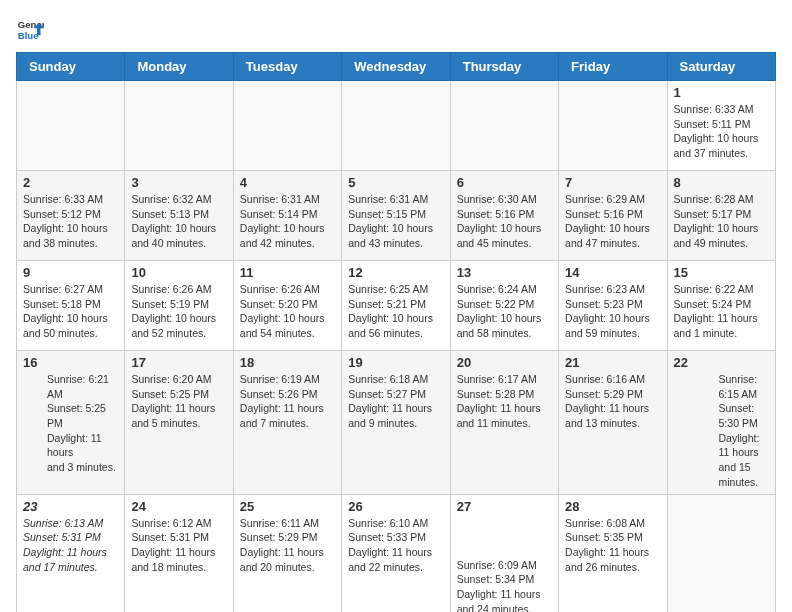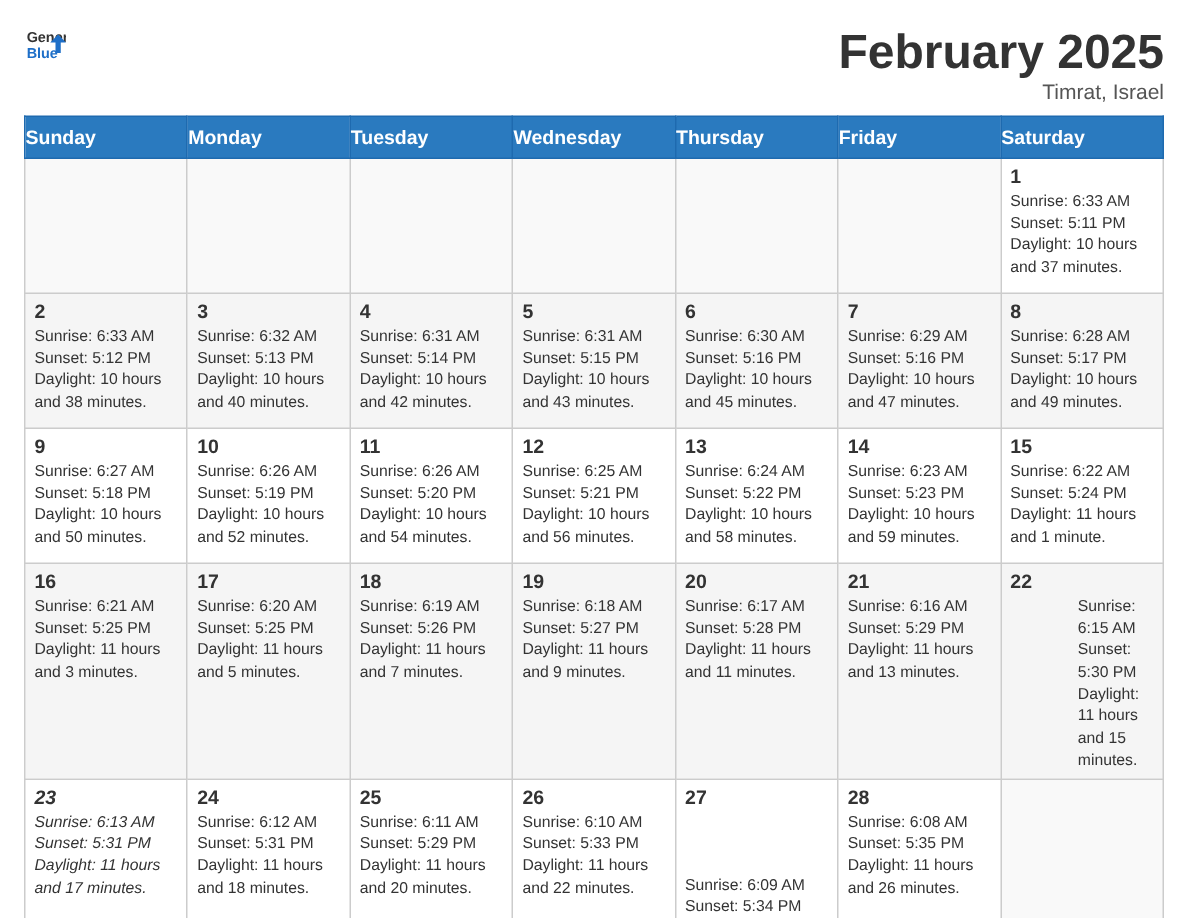--- a/index.html
+++ b/index.html
@@ -39,21 +39,21 @@
     }
     .calendar {
       width: 100%;
       border-collapse: collapse;
       border: 1px solid #ccc;
     }
     .calendar th {
       background-color: #2a7abf;
       color: white;
       text-align: left;
-      padding: 6px 0;
+      padding: 6px 12px;
       font-size: 13px;
       font-weight: bold;
       border: 1px solid #1e6aaf;
     }
     .calendar td {
       vertical-align: top;
       border: 1px solid #ccc;
       padding: 4px 6px;
       width: calc(100% / 7);
       min-height: 80px;
@@ -80,24 +80,20 @@
 </head>
 <body>
 
 <div class="header">
   <div class="logo">
     <svg class="logo-icon" viewBox="0 0 32 32">
       <text x="2" y="14" font-size="11" font-weight="bold" fill="#333">General</text>
       <text x="2" y="26" font-size="11" font-weight="bold" fill="#1e6fc8">Blue</text>
       <polygon points="26,8 32,14 28,14 28,22 24,22 24,14 20,14" fill="#1e6fc8"></polygon>
     </svg>
-  </div>
-  <div class="title-block">
-    <div class="month-year">February 2025</div>
-    <div class="location">Timrat, Israel</div>
   </div>
 </div>
 
 <table class="calendar">
   <thead>
     <tr>
       <th>Sunday</th>
       <th>Monday</th>
       <th>Tuesday</th>
       <th>Wednesday</th>
@@ -220,21 +216,21 @@
           <div class="day-number">15</div>
           <div class="day-info" style="white-space: pre-line;">Sunrise: 6:22 AM
 Sunset: 5:24 PM
 Daylight: 11 hours
 and 1 minute.</div>
         </td>
       </tr>
       <tr>
         <td style="background: rgb(245, 245, 245);">
           <div class="day-number">16</div>
-          <div class="day-info" style="white-space: pre-line;">Sunrise: 6:21 AM
+          <div class="day-info" style="white-space: pre-line; margin-left: 24px;">Sunrise: 6:21 AM
 Sunset: 5:25 PM
 Daylight: 11 hours
 and 3 minutes.</div>
         </td>
         <td style="background: rgb(245, 245, 245);">
           <div class="day-number">17</div>
           <div class="day-info" style="white-space: pre-line;">Sunrise: 6:20 AM
 Sunset: 5:25 PM
 Daylight: 11 hours
 and 5 minutes.</div>

